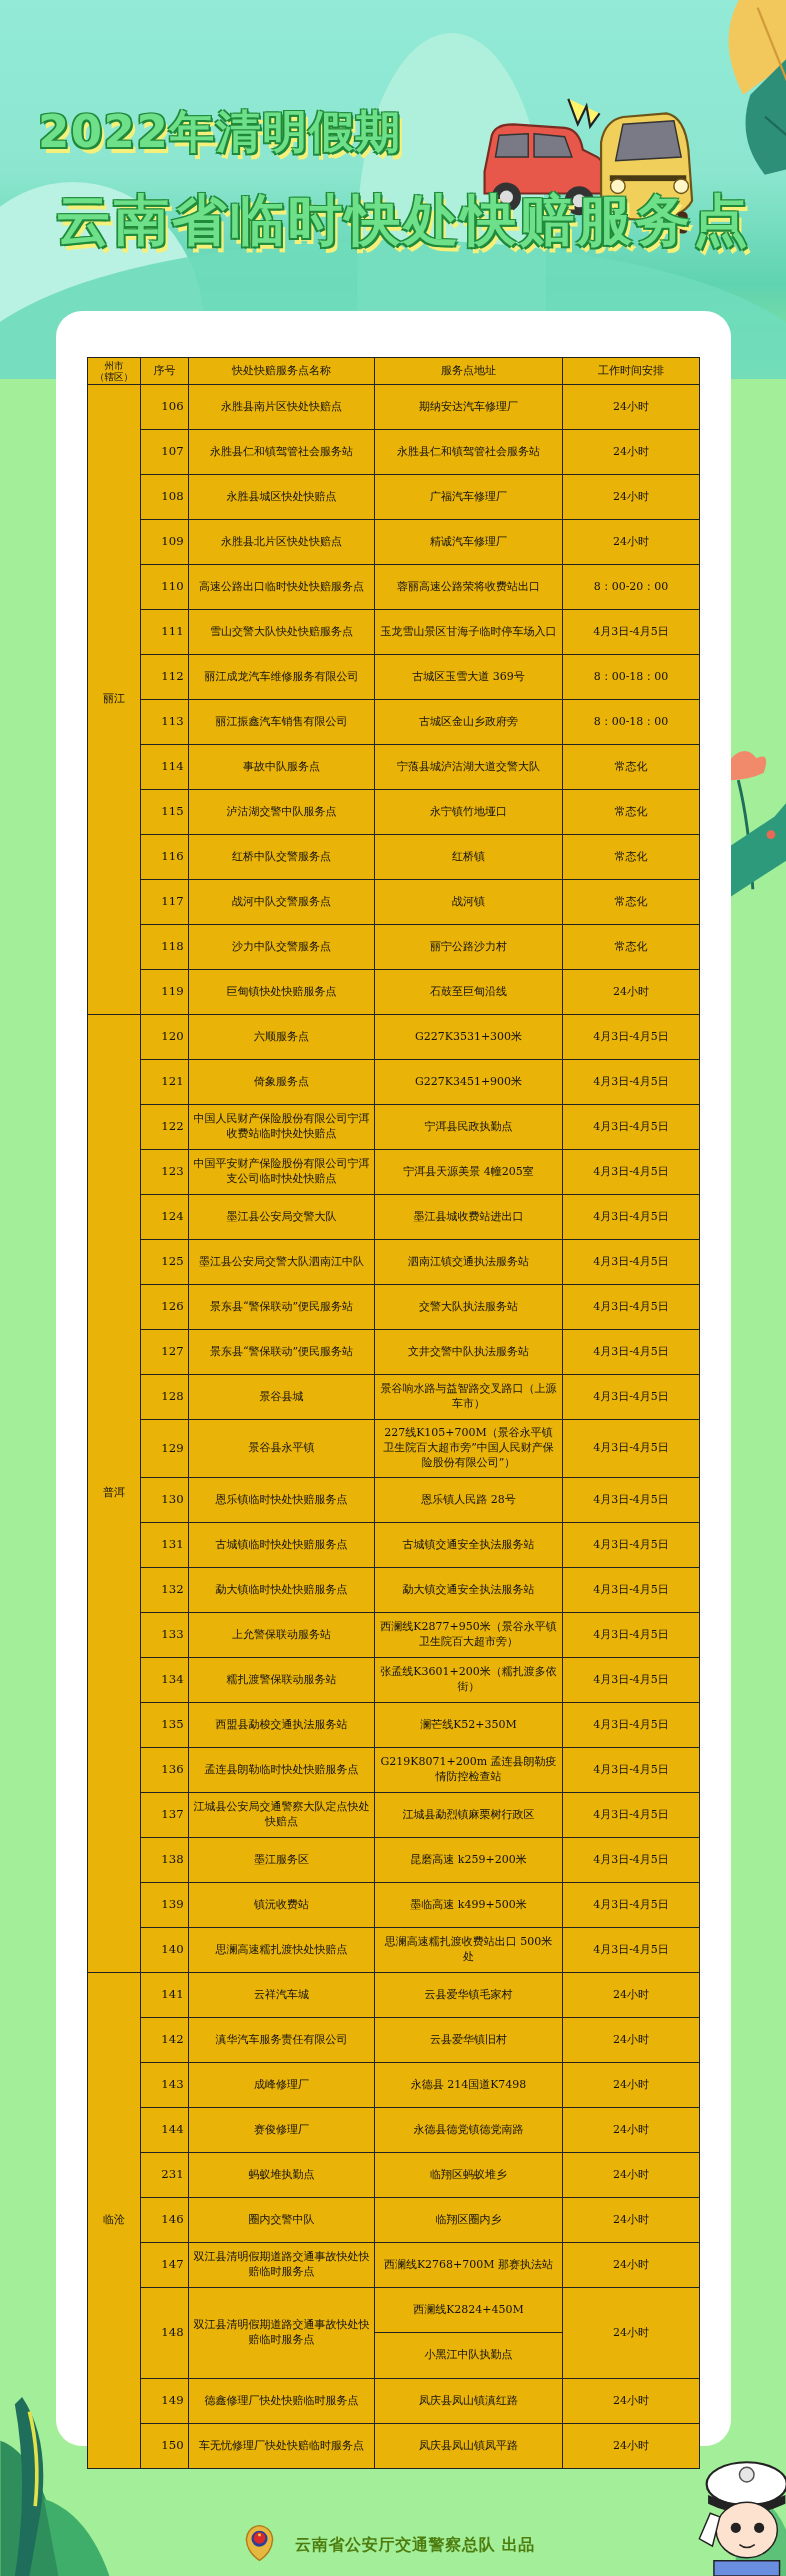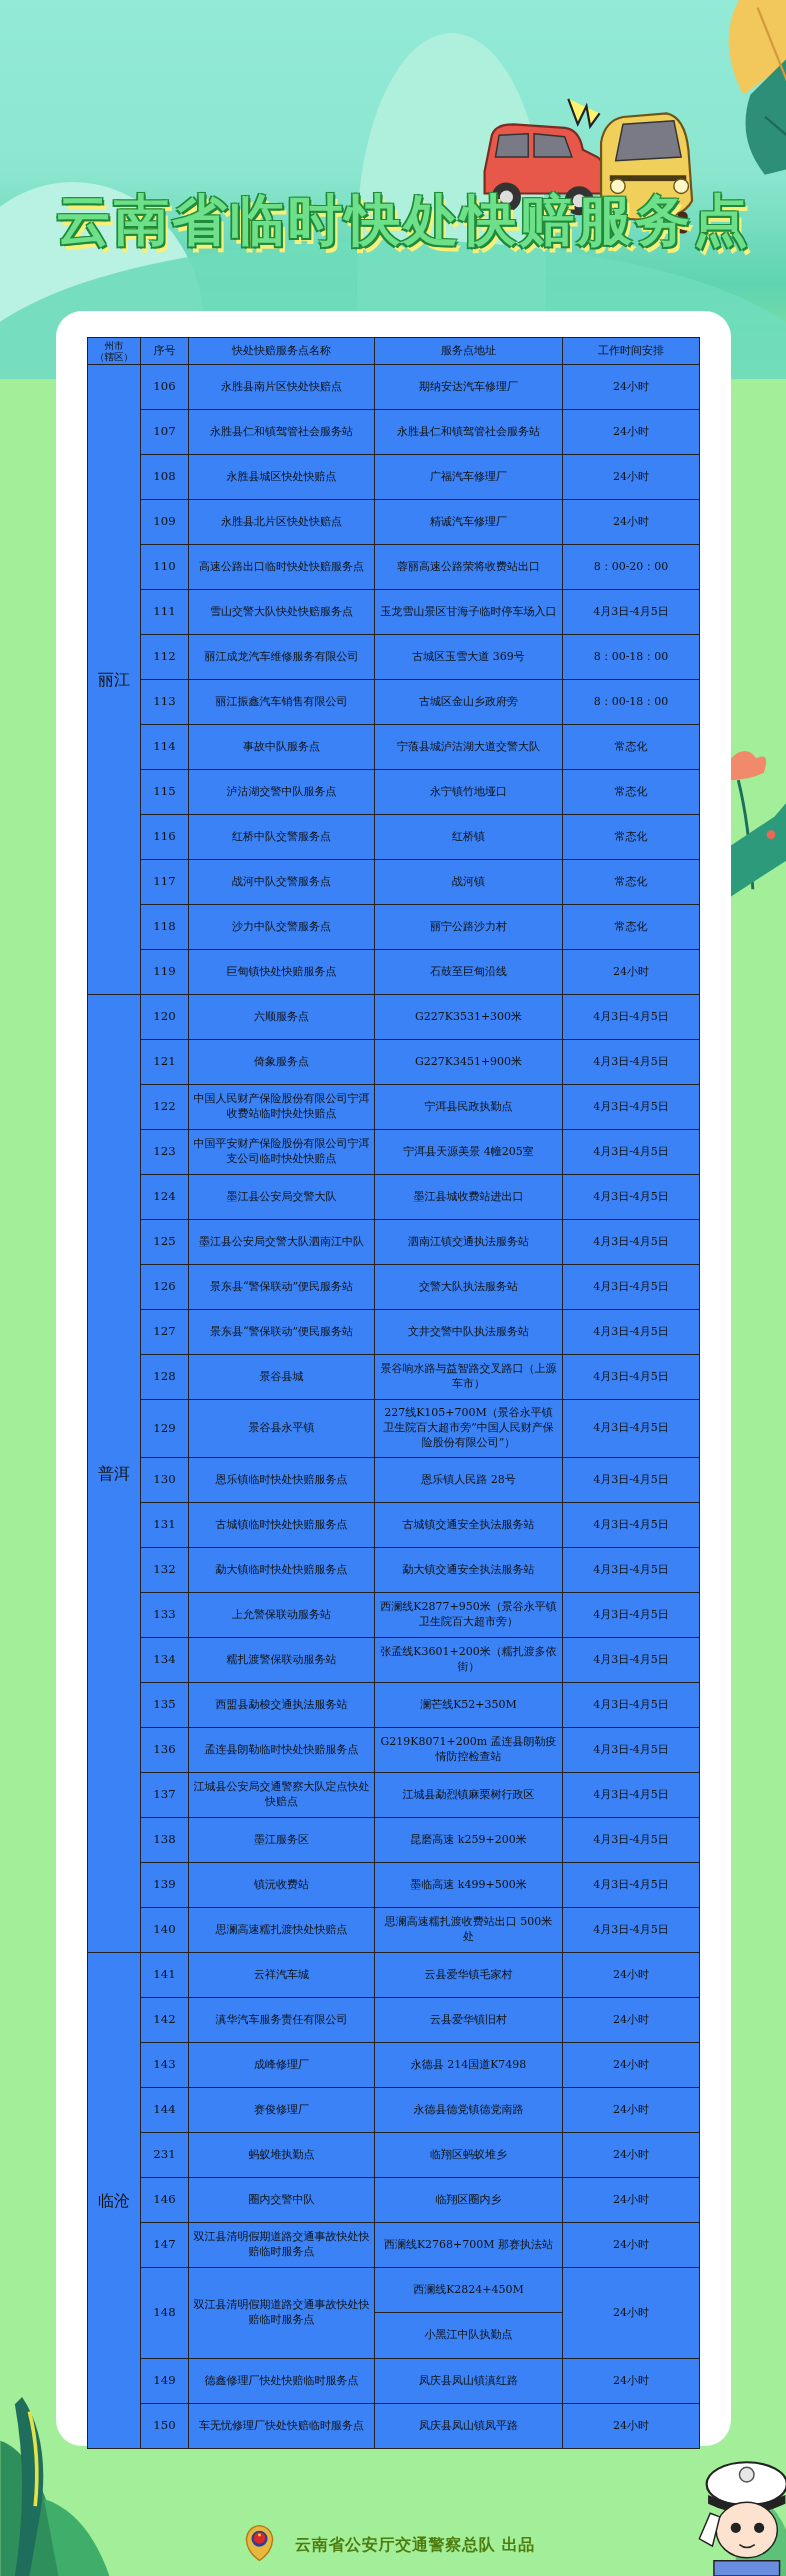--- a/index.html
+++ b/index.html
@@ -25,30 +25,30 @@
     text-shadow: 2.2px 2.2px 0 #1f8a3a, -1.5px -1.5px 0 #1f8a3a, 1.5px -1.5px 0 #1f8a3a, -1.5px 1.5px 0 #1f8a3a, 4.4px 5.8px 0 #f4f07a;
   }
   .title-1 { left:38px; top:102px; font-size:45px; }
   .title-2 { left:56px; top:184px; font-size:55px; letter-spacing:2.9px; }
   .cars { position:absolute; left:470px; top:84px; width:233px; height:168px; }
   .card {
     position:absolute; left:56px; top:311px; width:675px; height:2135px;
     background:#ffffff; border-radius:26px;
   }
   table {
-    position:absolute; left:87px; top:337px; width:612px;
-    border-collapse:collapse; table-layout:fixed; background:#3b82f6;
+    position:absolute; left:87px; top:357px; width:612px;
+    border-collapse:collapse; table-layout:fixed; background:#eab308;
     font-size:11px; color:#111;
   }
   th, td { border:1.1px solid #222; text-align:center; vertical-align:middle; padding:1.5px 4.4px; line-height:1.35; }
   th { height:27px; font-weight:normal; font-size:11px; }
   th.reg { font-size:9.5px; line-height:1.2; }
   td { height:45px; }
-  td.seq { font-size:11.7px; }
-  td.region { font-size:16px;margin-top:36px; }
+  td.seq { font-size:11.7px;text-align:right; }
+  td.region { font-size:11px;margin-top:36px; }
   tr.sub td { height:46px; }
   .bg-deco { position:absolute; }
   .footer-text {
     position:absolute; left:295px; top:2535px; font-family:"DejaVu Sans", sans-serif; font-weight:bold;
     font-size:16px; color:#4d7c0f; letter-spacing:0.7px;
   }
   .emblem {
     position:absolute; left:245px; top:2524px; width:29px; height:38px;
   }
   .police { position:absolute; left:670px; top:2444px; width:117px; height:132px; }
@@ -59,20 +59,21 @@
 <div class="hero">
   <div class="hill h2"></div>
   <div class="hill h1"></div>
   <div class="hill h4"></div>
   <svg class="leaf-tr" viewBox="0 0 110 260">
     <path d="M110 0 L40 0 Q0 60 40 140 L110 90 Z" fill="#f2c75c"></path>
     <path d="M110 80 L50 140 Q30 200 70 250 L110 240 Z" fill="#2e8f78"></path>
     <path d="M60 20 L100 120" stroke="#d39a3a" stroke-width="3" fill="none"></path>
     <path d="M70 170 L105 200" stroke="#1d6b58" stroke-width="3" fill="none"></path>
   </svg>
+  <div class="title-line title-1">2022年清明假期</div>
   <svg class="cars" viewBox="0 0 320 230">
     <path d="M135 20 L148 55 L160 30 L165 58 L178 40" stroke="#222" stroke-width="3" fill="#fff36b"></path>
     <g>
       <path d="M20 120 L30 70 Q35 55 60 55 L130 60 Q150 62 155 90 L175 100 Q190 110 185 150 L20 150 Z" fill="#e8584a" stroke="#7a2b22" stroke-width="3"></path>
       <path d="M40 70 L80 68 L80 100 L35 100 Z" fill="#7a7a86" stroke="#333" stroke-width="2"></path>
       <path d="M88 68 L130 72 L140 100 L88 100 Z" fill="#7a7a86" stroke="#333" stroke-width="2"></path>
       <circle cx="50" cy="155" r="20" fill="#333"></circle>
         <circle cx="50" cy="155" r="9" fill="#ddd"></circle>
       <circle cx="150" cy="160" r="20" fill="#333"></circle>
         <circle cx="150" cy="160" r="9" fill="#ddd"></circle>

